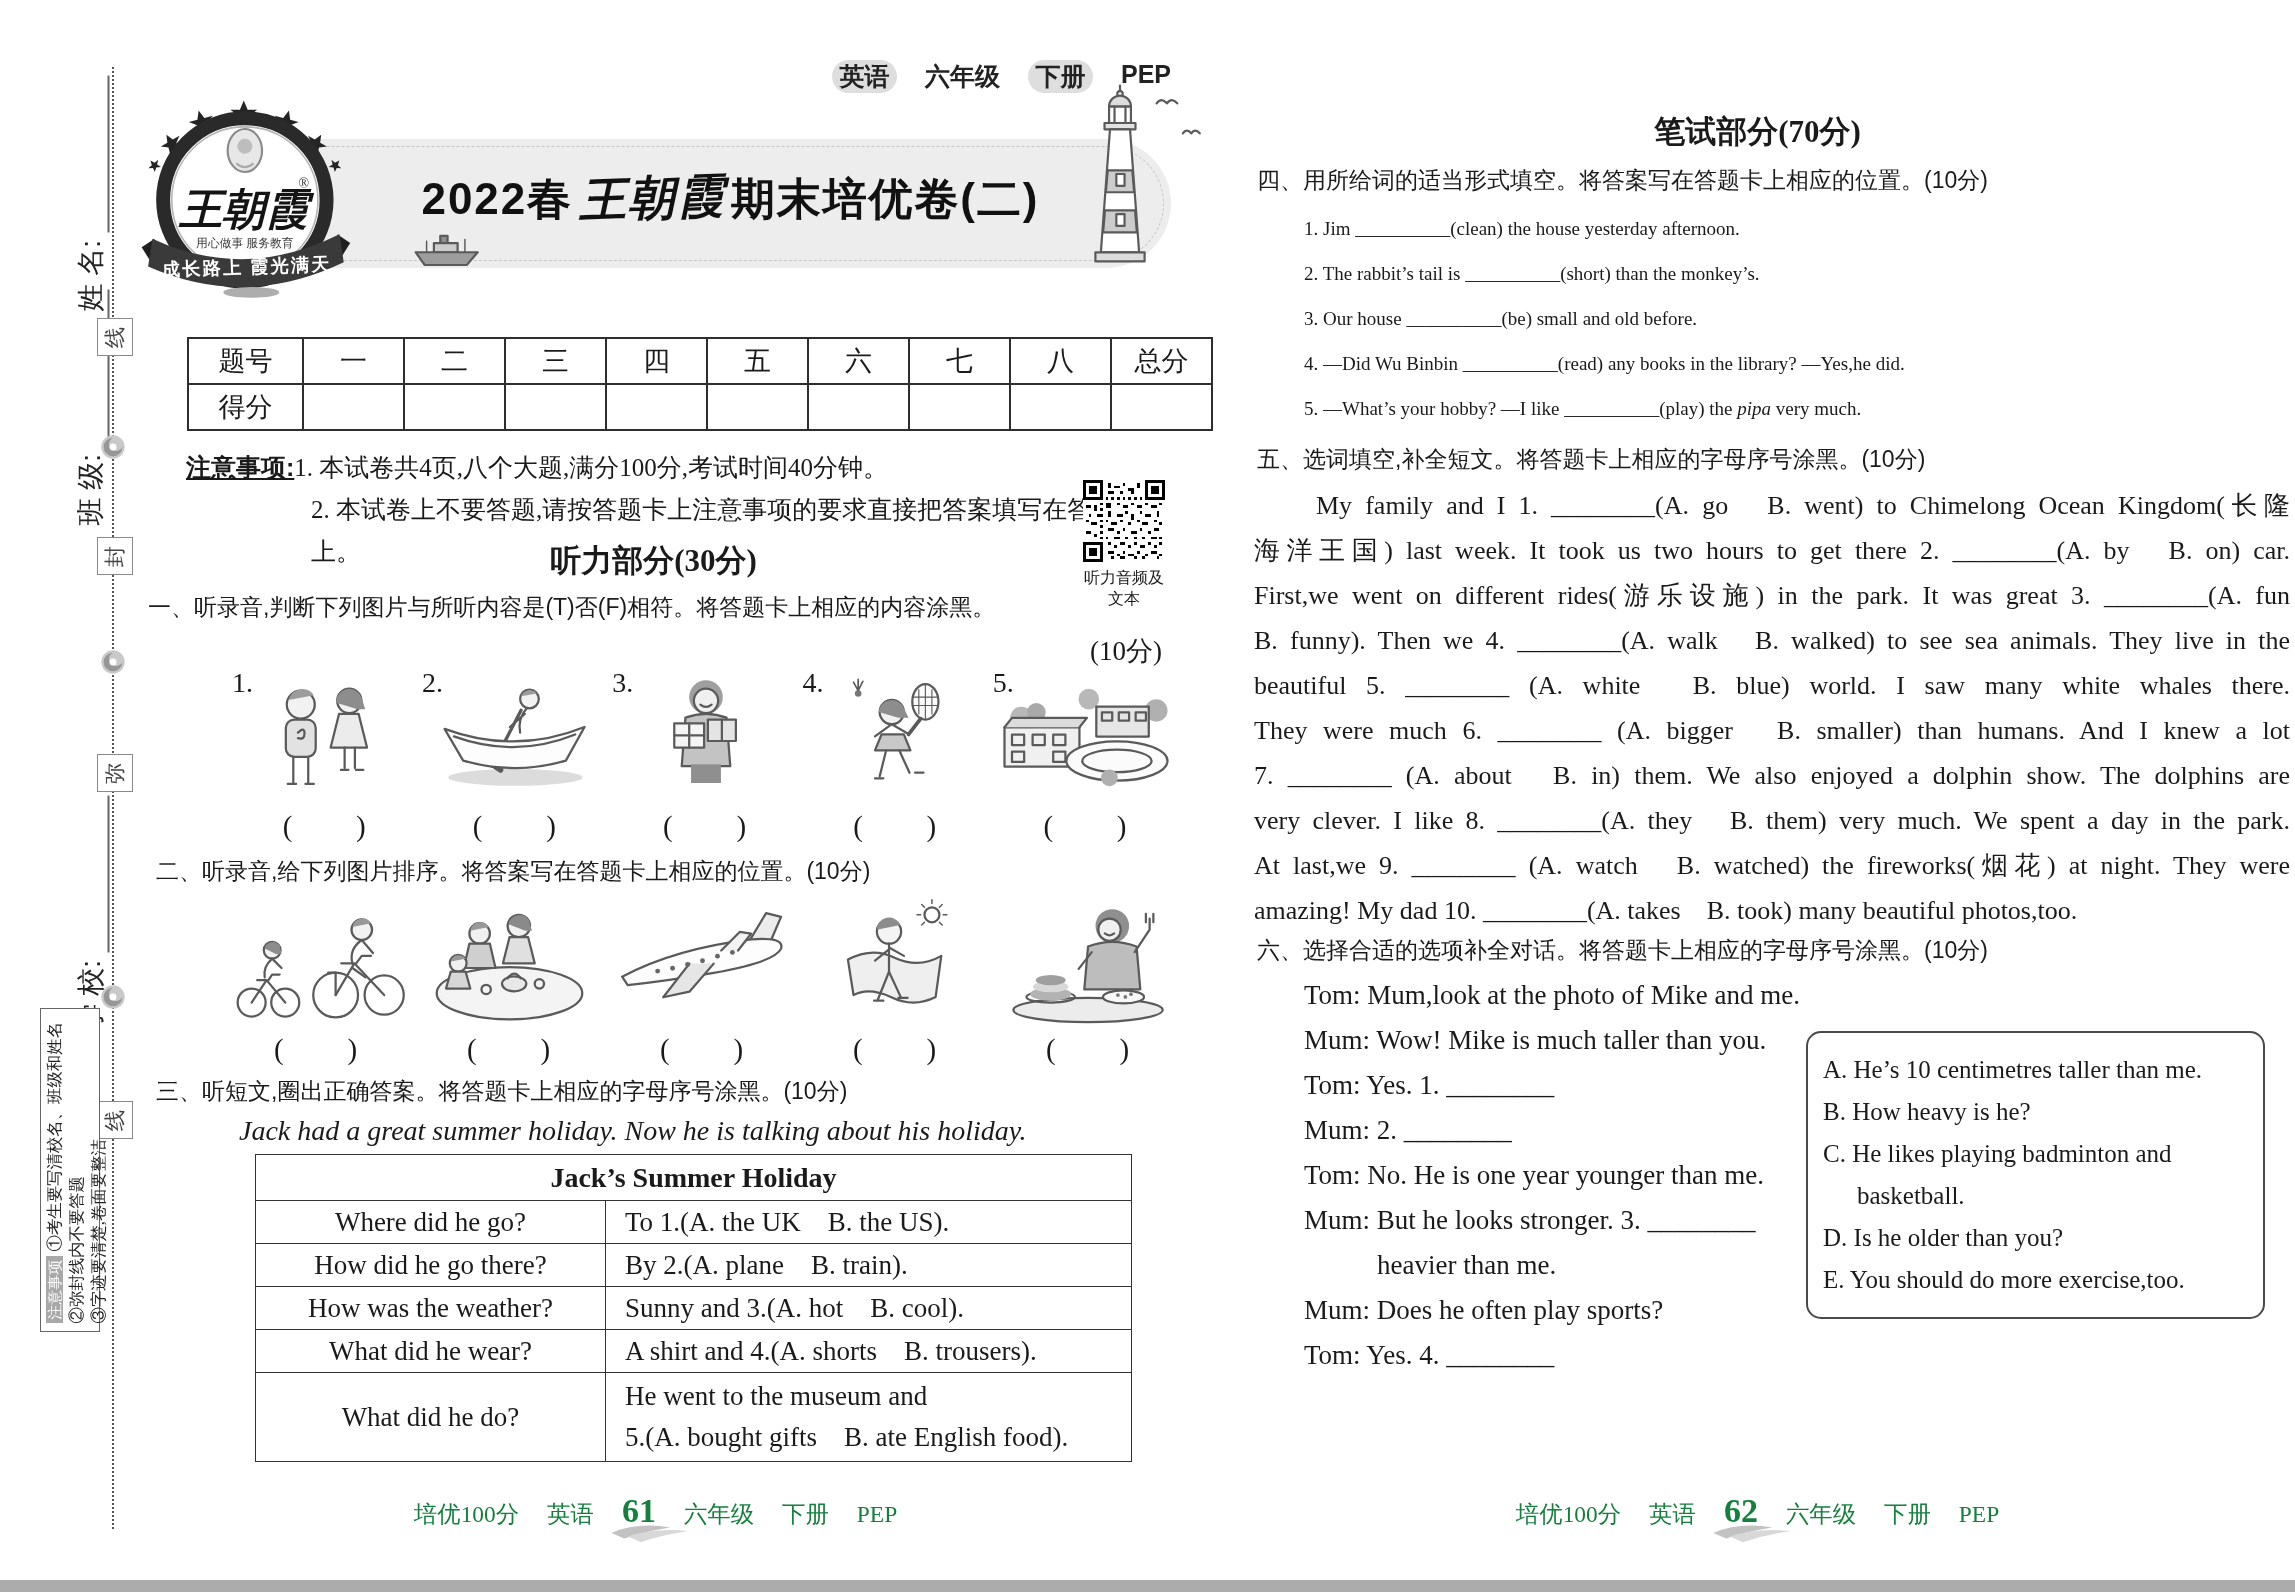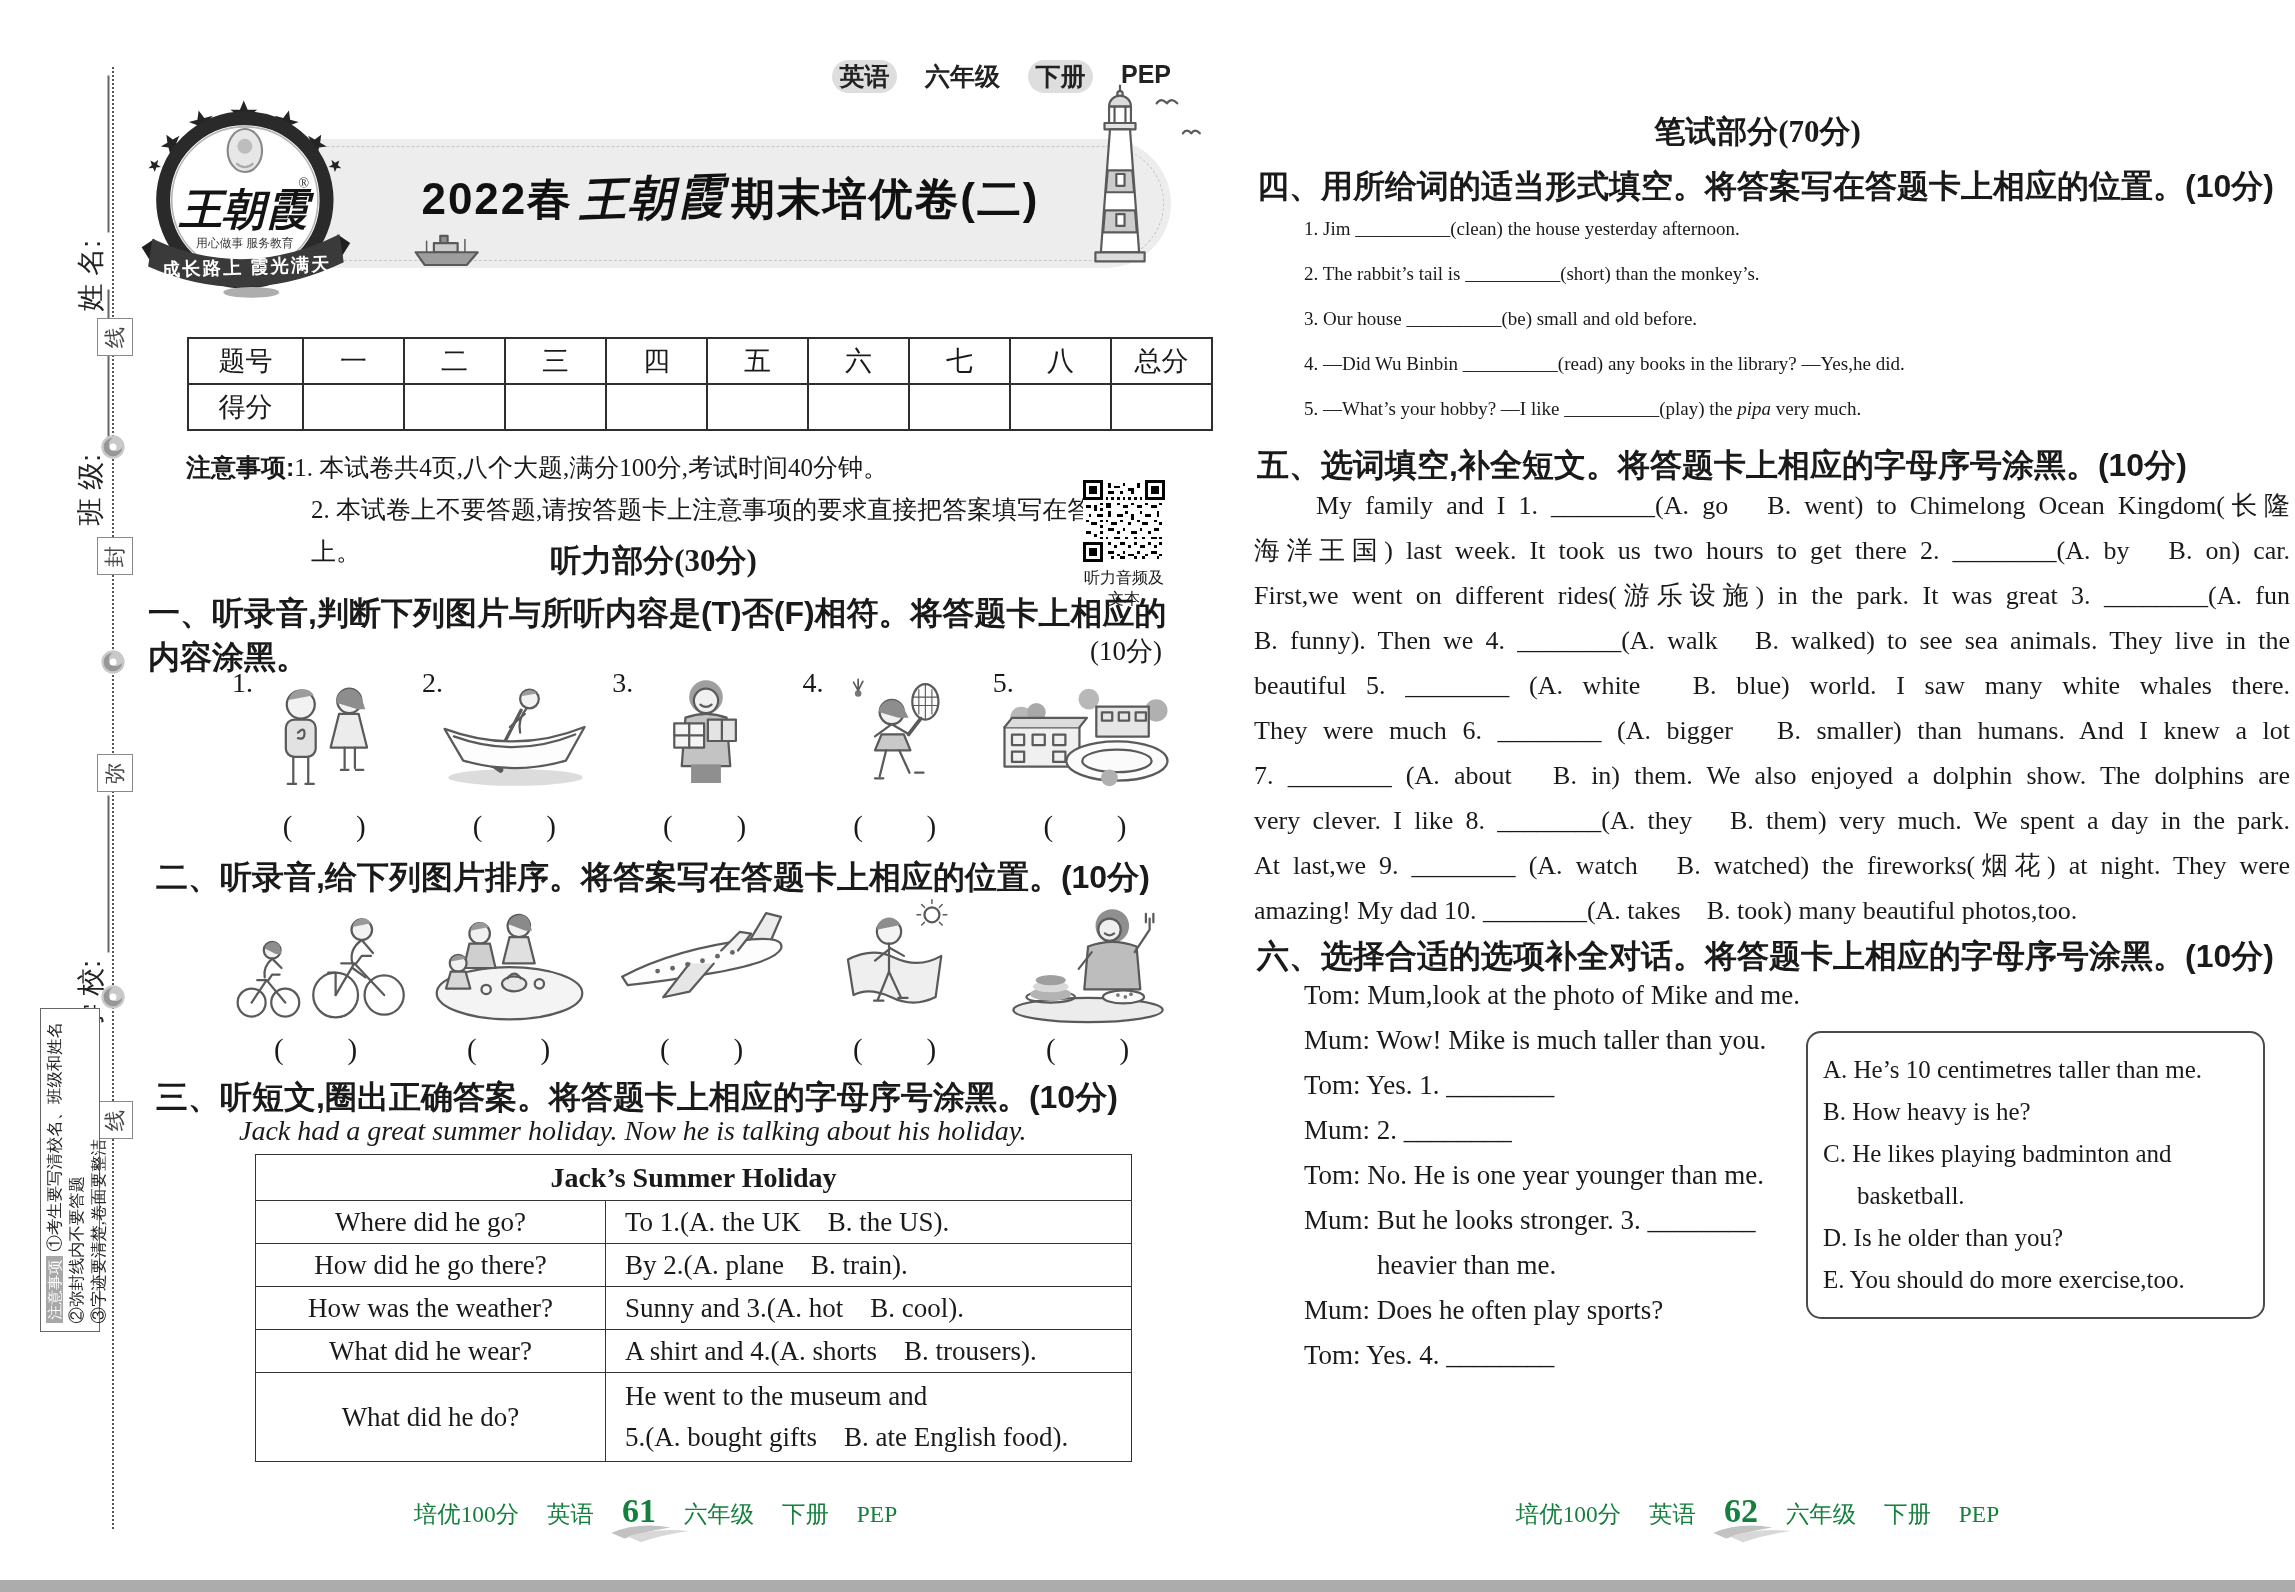--- a/index.html
+++ b/index.html
@@ -36,28 +36,28 @@
   .lighthouse{position:absolute;left:1079px;top:81px;z-index:3;}
   .ship{position:absolute;left:412px;top:230px;z-index:3;}
   .birds{position:absolute;left:1151px;top:90px;z-index:3;}
   
   .score-table{position:absolute;left:187px;top:337px;border-collapse:collapse;}
   .score-table td{border:2.3px solid #2e2e2e;width:97px;height:42px;text-align:center;
                   font-size:27px;font-family:"Liberation Serif",serif;}
   .score-table td.first{width:111px;}
   
   .notes{position:absolute;left:186px;top:446px;width:1002px;font-size:25px;line-height:42px;}
-  .notes-label{font-family:"Liberation Sans",sans-serif;font-weight:bold;}
+  .notes-label{font-family:"Liberation Sans",sans-serif;font-weight:bold;text-decoration:underline;}
   .notes-line2{padding-left:125px;}
   .qr-block{position:absolute;left:1077px;top:480px;width:94px;text-align:center;z-index:2;}
   .qr-caption{font-size:16px;margin-top:1.9px;}
   
   .part-heading{position:absolute;text-align:center;font-weight:bold;font-size:31px;
                 font-family:"Liberation Serif",serif;}
-  .stem{position:absolute;font-family:"Liberation Sans",sans-serif;font-weight:bold;font-size:32px;}
+  .stem{position:absolute;font-family:"Liberation Sans",sans-serif;font-weight:normal;font-size:23px;}
   .score-right{position:absolute;font-size:27px;text-align:right;}
   .pic-row{position:absolute;display:flex;}
   .pic-slot{flex:1;position:relative;display:flex;flex-direction:column;align-items:center;}
   .slot-num{position:absolute;left:1.9px;top:3.7px;font-size:28px;}
   .slot-bracket{margin-top:auto;font-size:29px;letter-spacing:1.9px;}
   .pic{display:block;margin-top:7.5px;}
   .intro{position:absolute;font-style:italic;font-size:28px;}
   .jack{position:absolute;left:255px;top:1154px;border-collapse:collapse;}
   .jack td{border:1.9px solid #333;font-size:27px;padding:0;}
   .jack .jt-title{height:45px;text-align:center;font-weight:bold;font-size:28px;}

